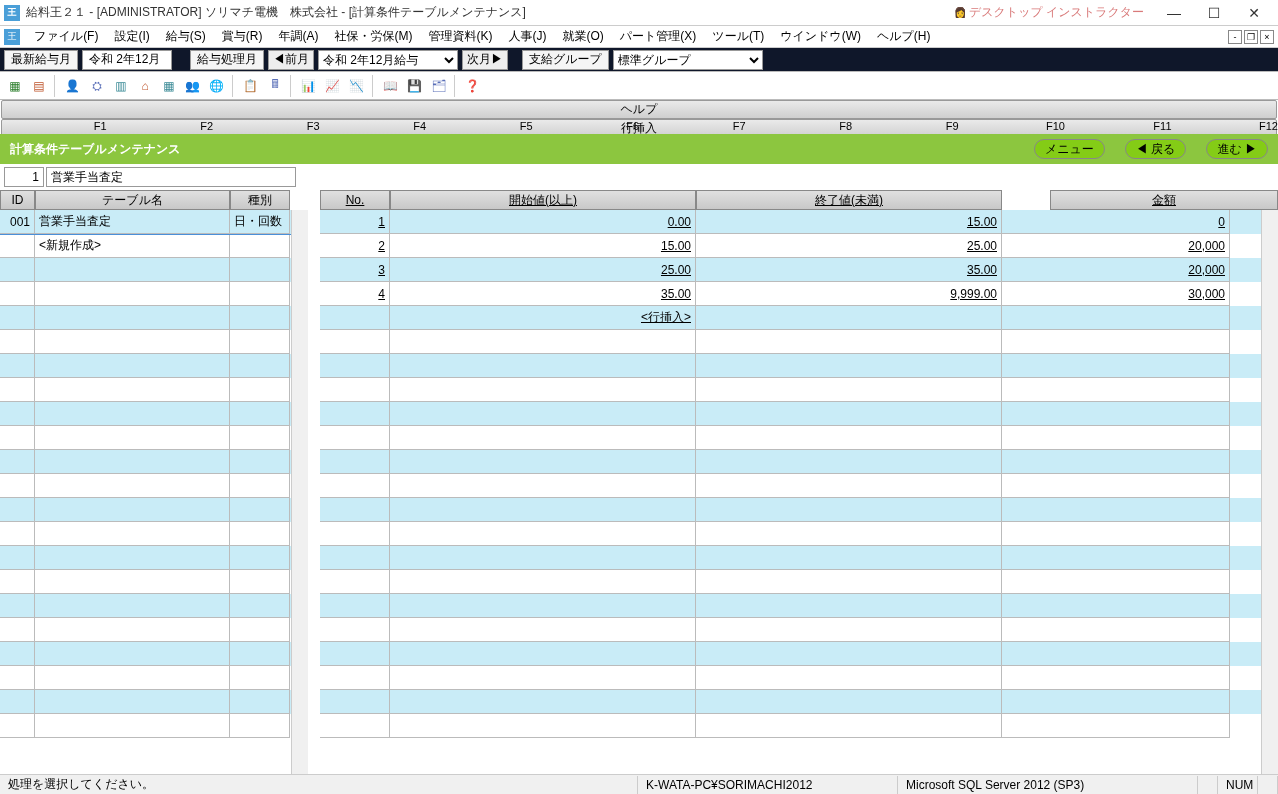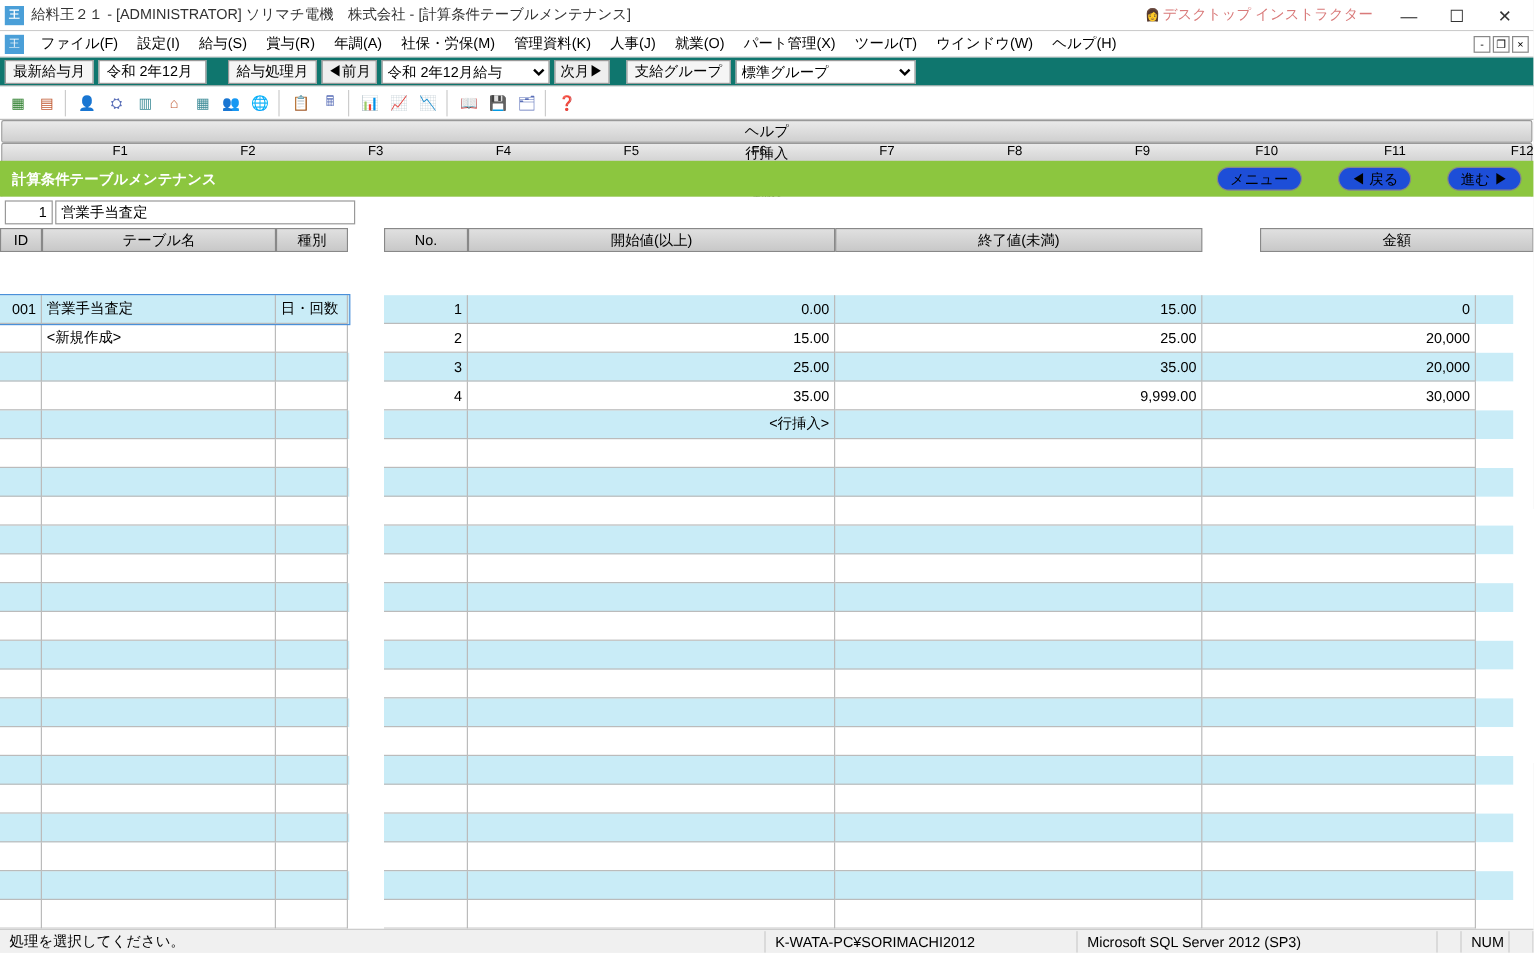--- a/index.html
+++ b/index.html
@@ -10,52 +10,52 @@
 .titlebar .title { flex: 1; color: #333; }
 .titlebar .instructor { color:#d97a7a; font-size:10px; margin-right:10px; display:flex; align-items:center; gap:2px;}
 .titlebar .winbtn { width: 40px; height: 26px; display: inline-flex; align-items: center; justify-content: center; font-size: 14px; color:#333;}
 
 .menubar { height: 22px; display: flex; align-items: center; padding: 0 4px; background:#fff; border-bottom:1px solid #ccc;}
 .menubar .app-icon2 { width:16px;height:16px;background:#4a9fd8;margin-right:6px;display:inline-flex;align-items:center;justify-content:center;color:#fff;font-size:9px;}
 .menubar .mitem { padding: 2px 8px; color:#000; }
 .menubar .spacer { flex:1; }
 .menubar .mdi-btn { width:14px;height:14px;border:1px solid #888;margin-left:2px;display:inline-flex;align-items:center;justify-content:center;font-size:9px;}
 
-.filterbar { height: 24px; display: flex; align-items: center; background: #0f766e; border-bottom: 1px solid #bbb; gap: 4px; padding: 0 4px;}
+.filterbar { height: 24px; display: flex; align-items: center; background: #0f172a; border-bottom: 1px solid #bbb; gap: 4px; padding: 0 4px;}
 .filterbar .label { border: 1px solid #999; background:#f5f5f5; padding: 1px 6px; height:20px; display:inline-flex; align-items:center;}
 .filterbar .value { border: 1px solid #999; background:#fff; padding: 1px 6px; height:20px; display:inline-flex; align-items:center; min-width:90px;}
 .filterbar .navbtn { border:1px solid #999; background:#eee; padding:1px 4px; height:20px; display:inline-flex;align-items:center;}
 .filterbar select { height:20px; border:1px solid #999; background:#fff; font-size:12px; }
 
 .toolbar { height: 28px; display: flex; align-items: center; background:#fff; border-bottom:1px solid #bbb; padding:0 4px; gap:2px;}
 .toolbar .tb { width:22px;height:22px;display:inline-flex;align-items:center;justify-content:center;font-size:12px;}
 .toolbar .sep { width:4px; height:22px; border-left:1px solid #ccc; margin:0 2px;}
 .toolbar .tb.c1{color:#2a7d2a;} .toolbar .tb.c2{color:#5a6fb8;} .toolbar .tb.c3{color:#c05830;} .toolbar .tb.c4{color:#3a8a96;}
 
 .fnbar { height: 34px; background:#fff; }
 .fnbar .row1 { height:20px; display:flex;flex-direction:column; }
 .fnbar .fbtn { flex:1; margin:0 1px; background:linear-gradient(#eaeaea,#cfcfcf); border:1px solid #999; border-radius:2px; display:inline-flex;align-items:center;justify-content:center; color:#000;}
 .fnbar .row2 { height:14px; display:flex; }
 .fnbar .flab { flex:1; text-align:right; padding-left:6px; color:#000; font-size:11px;}
 
 .greenbar { height: 30px; background:#8cc63f; display:flex; align-items:center; padding:0 10px; color:#fff; font-size:16px; font-weight:bold;gap:20px;}
 .greenbar .spacer{flex:1;}
-.greenbar .pill { background:#1d4ed8;border:1px solid #888;border-radius:10px;color:#000;font-weight:normal;font-size:12px;padding:2px 10px;margin-left:10px;height:20px;display:inline-flex;align-items:center;}
+.greenbar .pill { background:#84cc16;border:1px solid #888;border-radius:10px;color:#000;font-weight:normal;font-size:12px;padding:2px 10px;margin-left:0;height:20px;display:inline-flex;align-items:center;}
 
 .subheader { height:26px; background:#fff; display:flex;align-items:center;padding:4px;}
 .subheader .numbox{border:1px solid #999;width:40px;height:20px;display:inline-flex;align-items:center;justify-content:flex-end;padding:0 4px;background:#fff;}
 .subheader .txtbox{border:1px solid #999;width:250px;height:20px;display:inline-flex;align-items:center;padding:0 4px;margin-left:2px;background:#fff;}
 
 .gridarea { flex:1; display:flex; background:#fff; overflow:hidden;}
 .left-grid { width:325px; display:flex; flex-direction:column;}
-.right-grid { flex:1; display:flex; flex-direction:column; margin-left:12px;}
+.right-grid { flex:1; display:flex; flex-direction:column; margin-left:12px;text-decoration:underline;}
 
 .ghead { display:flex; height:20px; }
 .ghead .hc { background:linear-gradient(#e0e0e0,#c8c8c8); border:1px solid #888; display:inline-flex;align-items:center;justify-content:center;color:#000;}
-.gbody { flex:1; overflow:hidden; display:flex;align-items:flex-end;}
+.gbody { flex:1; overflow:hidden; display:flex;}
 .gbody .rows { flex:1;}
 .gbody .scroll { width:17px; background:#f0f0f0; border-left:1px solid #ccc;}
 .grow { display:flex; height:24px; }
 .grow .gc { border-right:1px solid #bbb; border-bottom:1px solid #bbb; display:inline-flex; align-items:center; padding:0 4px; }
 .grow.even { background:#c9ecf7;} .grow.odd { background:#fff;}
 .grow.sel { background:#c9ecf7; outline:1px solid #4a90d9;}
 .r { justify-content:flex-end;}
 
 .left-grid .hc.id{width:35px;} .left-grid .hc.nm{width:195px;} .left-grid .hc.tp{width:60px;}
 .left-grid .grow{height:24px;}

